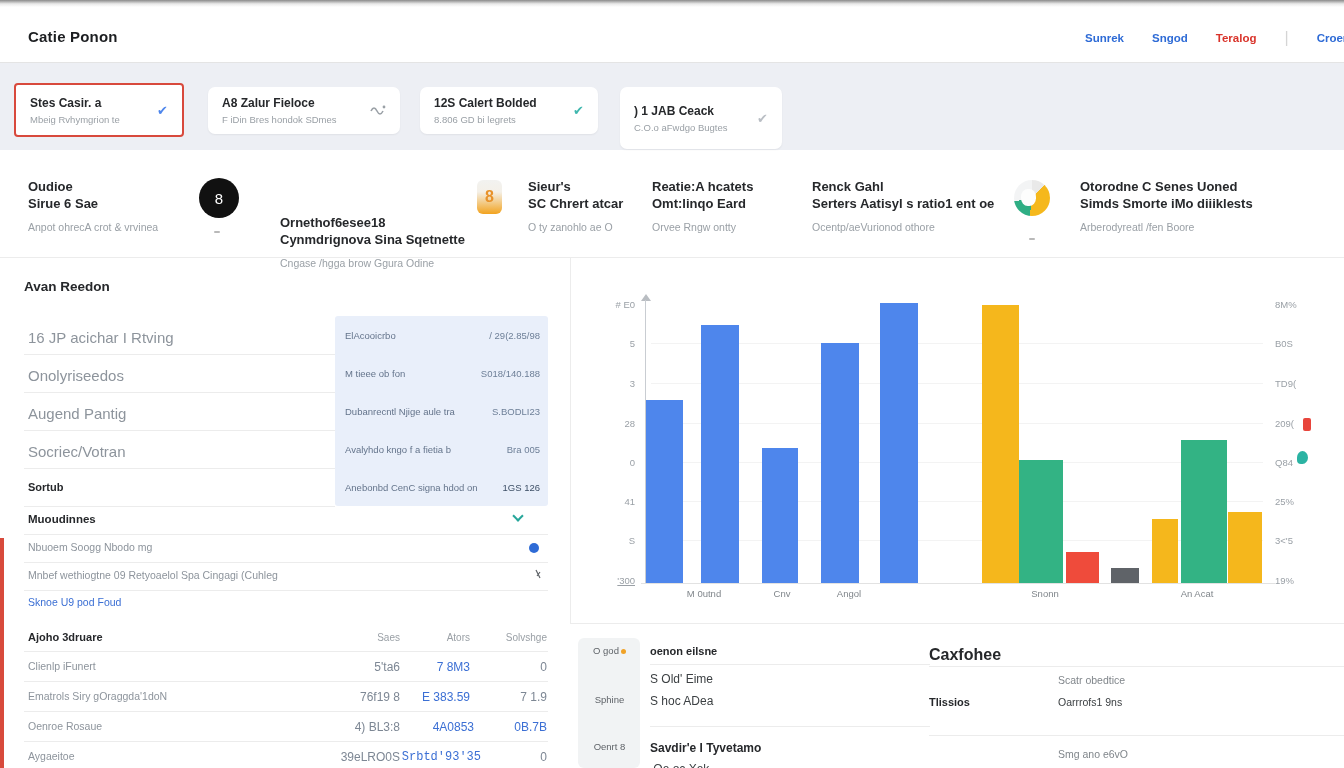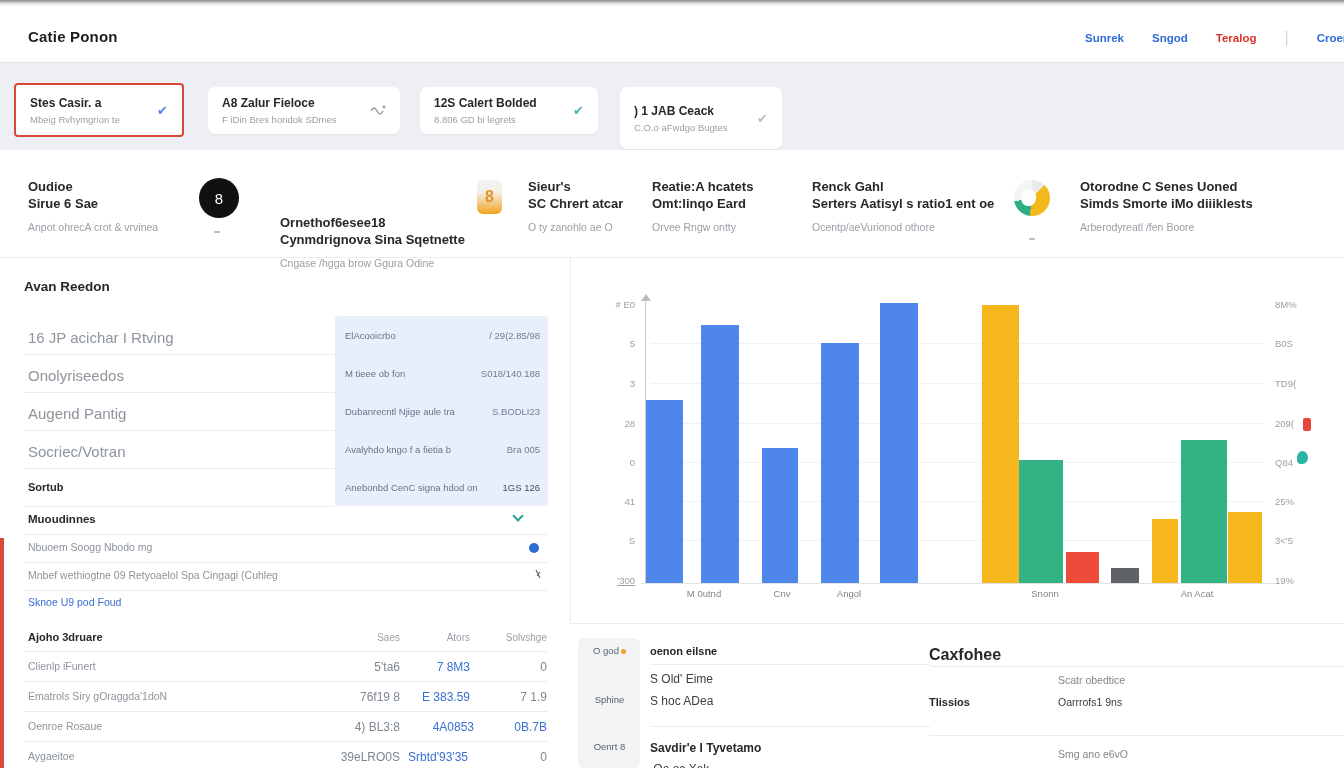--- a/index.html
+++ b/index.html
@@ -250,21 +250,21 @@
       <span class="tbl-cell blue" style="left: 390px; top: 690px; width: 80px;">E 383.59</span>
       <span class="tbl-cell" style="left: 487px; top: 690px; width: 60px;">7 1.9</span>
       <div class="divider" style="left: 24px; top: 711px; width: 524px;"></div>
       <span class="tbl-name" style="top: 720px;">Oenroe Rosaue</span>
       <span class="tbl-cell" style="left: 320px; top: 720px; width: 80px;">4) BL3:8</span>
       <span class="tbl-cell blue" style="left: 390px; top: 720px; width: 72px; margin-left: 12px;">4A0853</span>
       <span class="tbl-cell blue" style="left: 487px; top: 720px; width: 60px;">0B.7B</span>
       <div class="divider" style="left: 24px; top: 741px; width: 524px;"></div>
       <span class="tbl-name" style="top: 750px;">Aygaeitoe</span>
       <span class="tbl-cell" style="left: 320px; top: 750px; width: 80px;">39eLRO0S</span>
-      <span class="tbl-cell blue" style="left: 388px; top: 750px; width: 80px;">Srbtd'93'35</span>
+      <span class="tbl-cell blue" style="left: 401px; top: 750px; width: 80px; font-family: Liberation Mono, monospace;">Srbtd'93'35</span>
       <span class="tbl-cell" style="left: 487px; top: 750px; width: 60px;">0</span>
     </div>
 
   <div class="abs chart" id="chart">
     <div class="axis-arrow"></div>
     <div class="axis"></div>
     <div class="baseline"></div>
   <span class="ytick left" style="left: 4px; top: 41px;"># E0</span>
       <span class="ytick left" style="left: 4px; top: 80px;">5</span>
       <div class="gridline" style="top: 85px;"></div>

